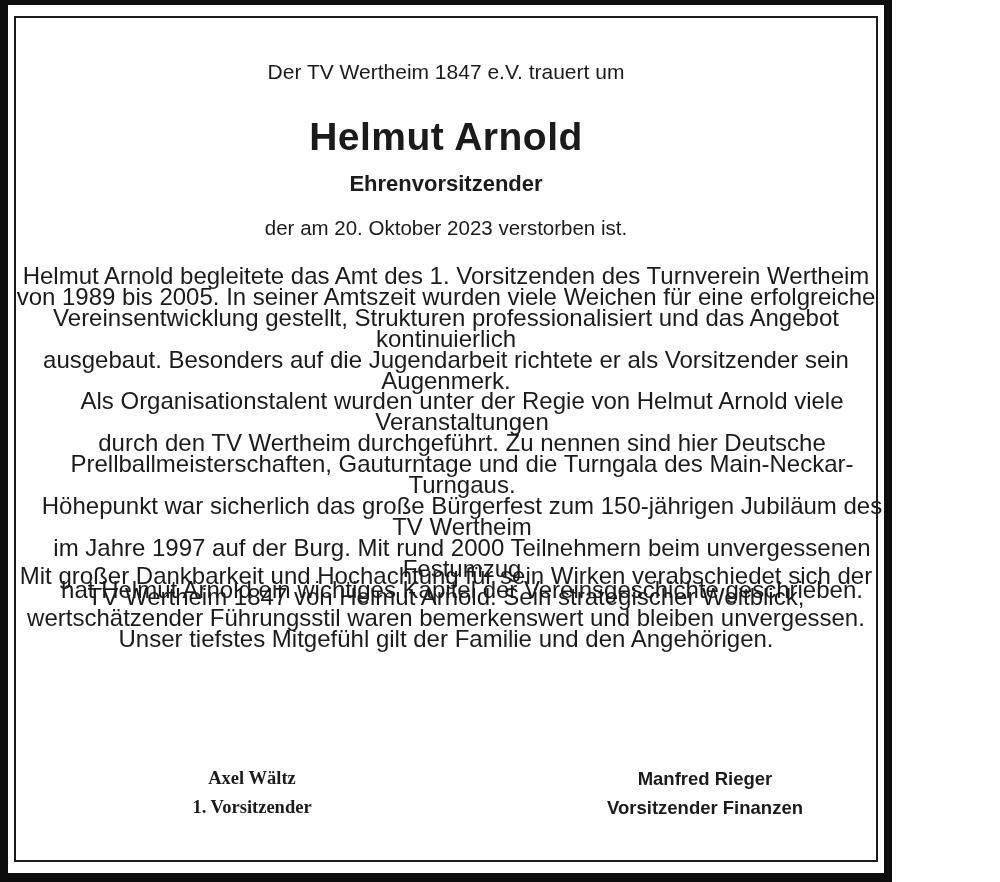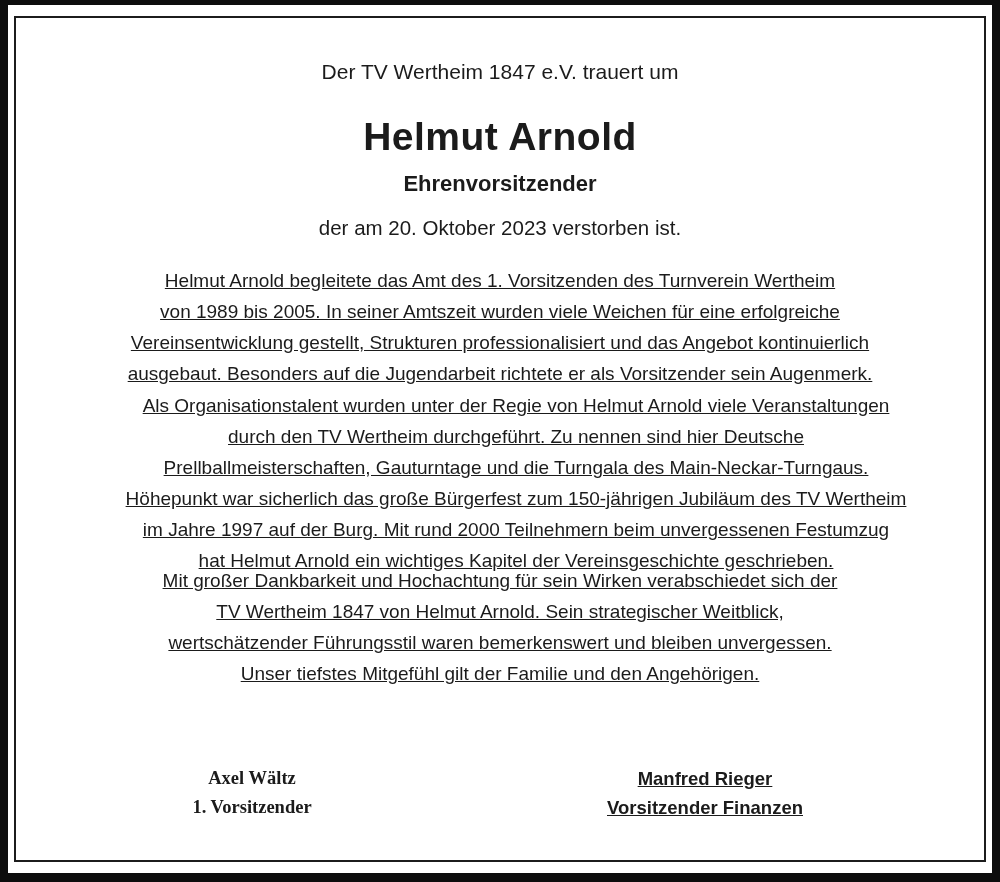--- a/index.html
+++ b/index.html
@@ -3,21 +3,21 @@
 <meta charset="utf-8">
 <style>
   html, body {
     margin: 0;
     padding: 0;
     background: #ffffff;
     font-family: "Liberation Sans", sans-serif;
   }
   .sheet {
     position: relative;
-    width: 1000px;
+    width: 892px;
     height: 882px;
     box-sizing: border-box;
     background: #ffffff;
     border-style: solid;
     border-color: #0d0d0d;
     border-width: 5px 8px 9px 8px;
   }
   .inner-frame {
     position: absolute;
     left: 6px;
@@ -52,43 +52,42 @@
     font-size: 22px;
     line-height: 28px;
     font-weight: 700;
   }
   .death-line {
     top: 196px;
     font-size: 20.5px;
     line-height: 28px;
   }
   .para {
-    font-size: 19px;
-    line-height: 31px;
+    font-size: 24px;
+    line-height: 21px;
     white-space: pre-line;
-    text-decoration: underline;
   }
   .p1 { top: 247px; }
   .p2 { top: 372px; margin-left: 16px; }
   .p3 { top: 547px; }
   .logo-wrap {
     top: 656px;
     left: 374px;
     width: 170px;
     height: 192px;
   }
   .sig {
     top: 746px;
     width: 310px;
     font-size: 18.5px;
     line-height: 29px;
     font-weight: 700;
   }
   .sig-left  { left: 81px; font-family: Liberation Serif, serif; }
-  .sig-right { left: 534px; text-decoration: underline; }
+  .sig-right { left: 534px; }
   .banner-text {
     font-family: "Liberation Sans", sans-serif;
     font-weight: 700;
     font-size: 16px;
   }
 </style>
 </head>
 <body>
 
 <div class="sheet">

